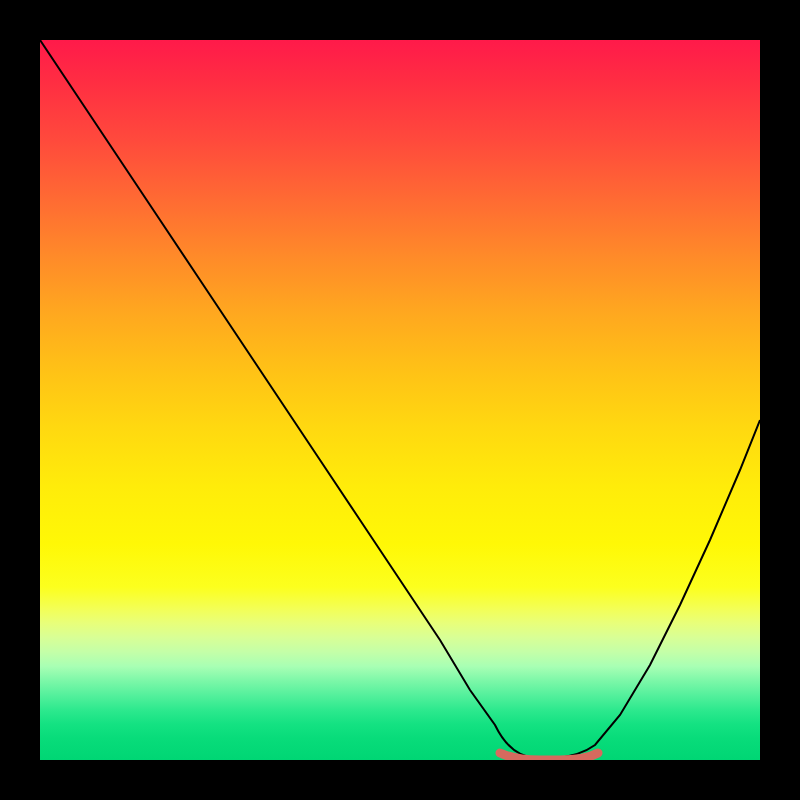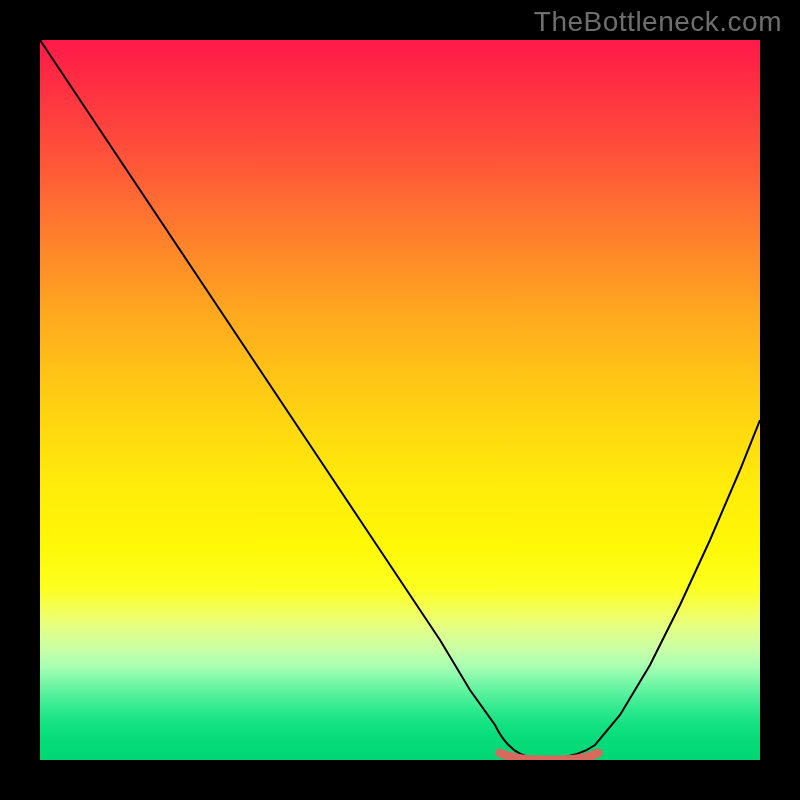--- a/index.html
+++ b/index.html
@@ -105,15 +105,14 @@
                L 670 500
                L 700 430
                L 720 380" fill="none" stroke="#000" stroke-width="2"></path>
       <path d="M 460 713
                Q 475 720 500 720
                L 520 720
                Q 545 720 558 713" fill="none" stroke="#d66a5e" stroke-width="9" stroke-linecap="round"></path>
     </svg>
   </div>
 
-  <div class="watermark">TheBottleneck.com</div>
 
 </div>
 
 </body></html>

